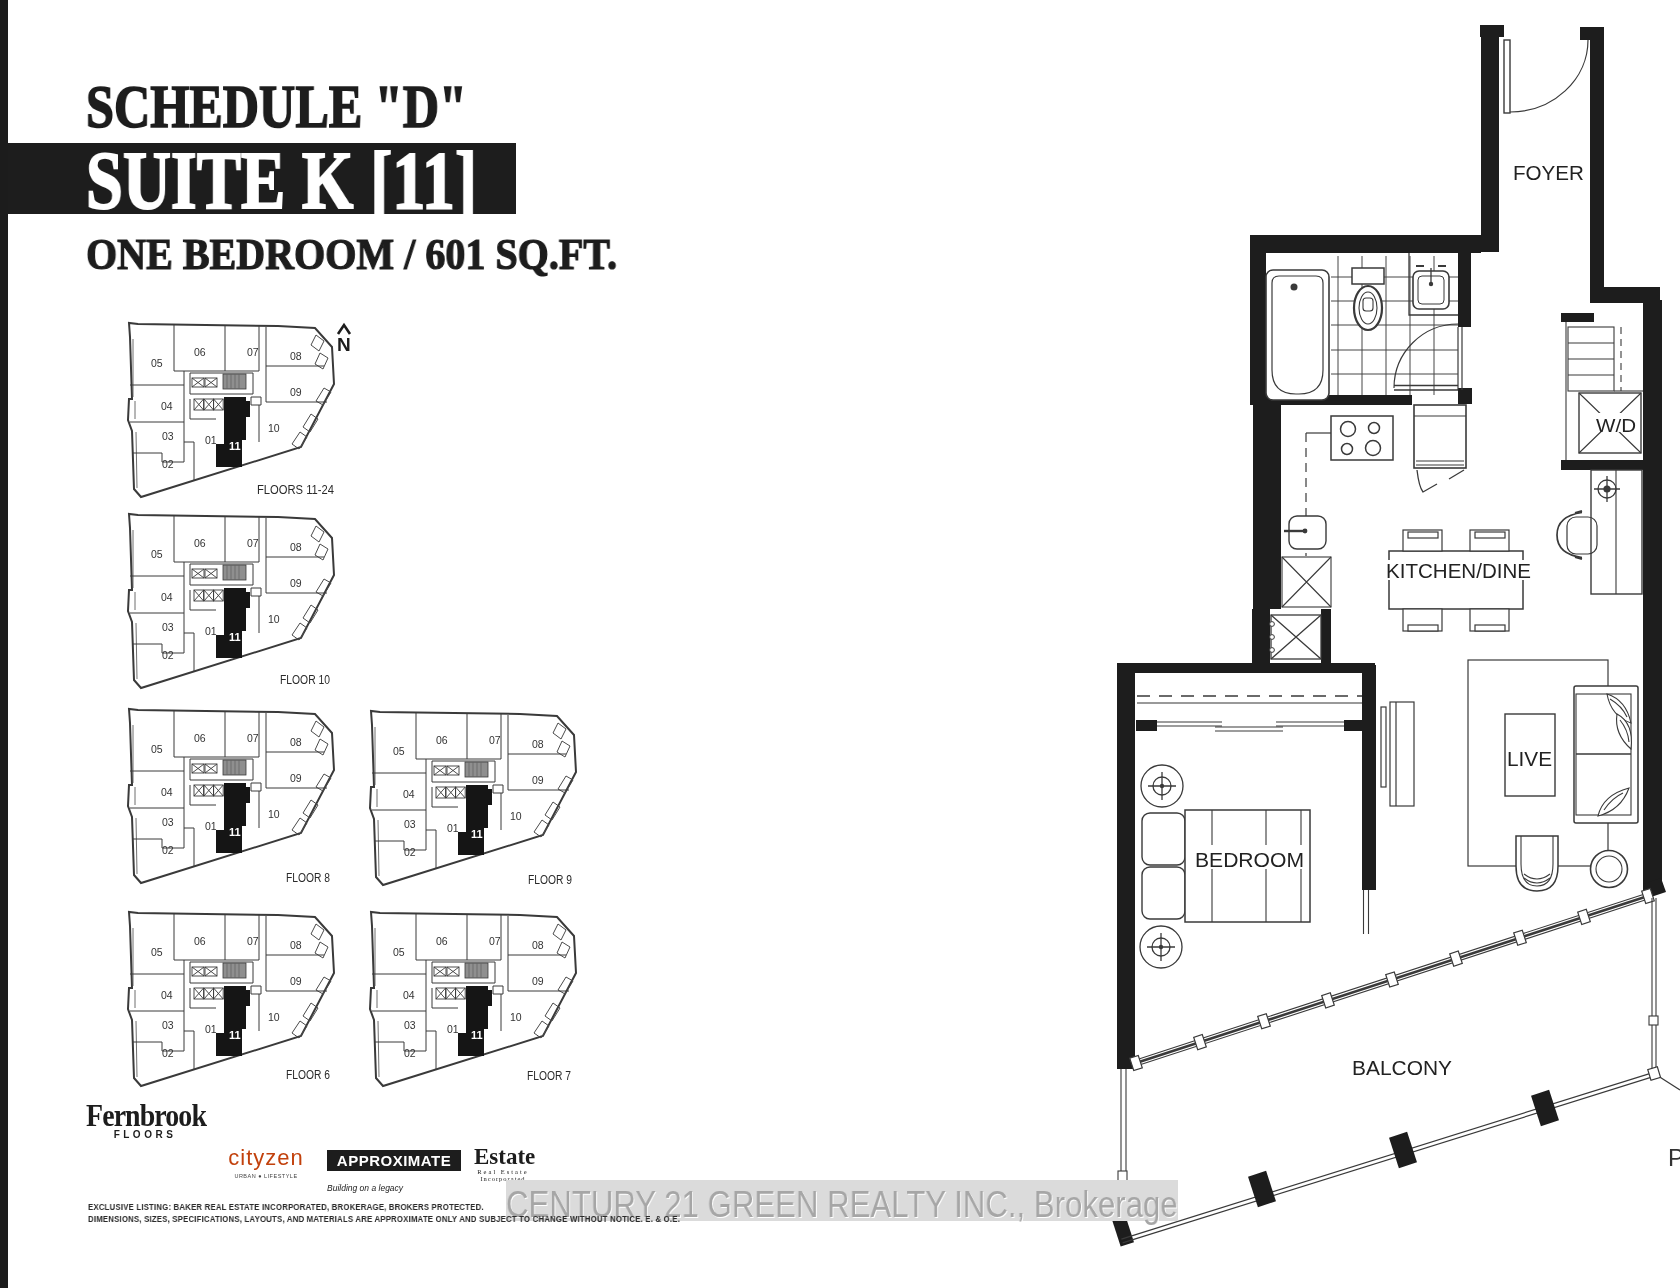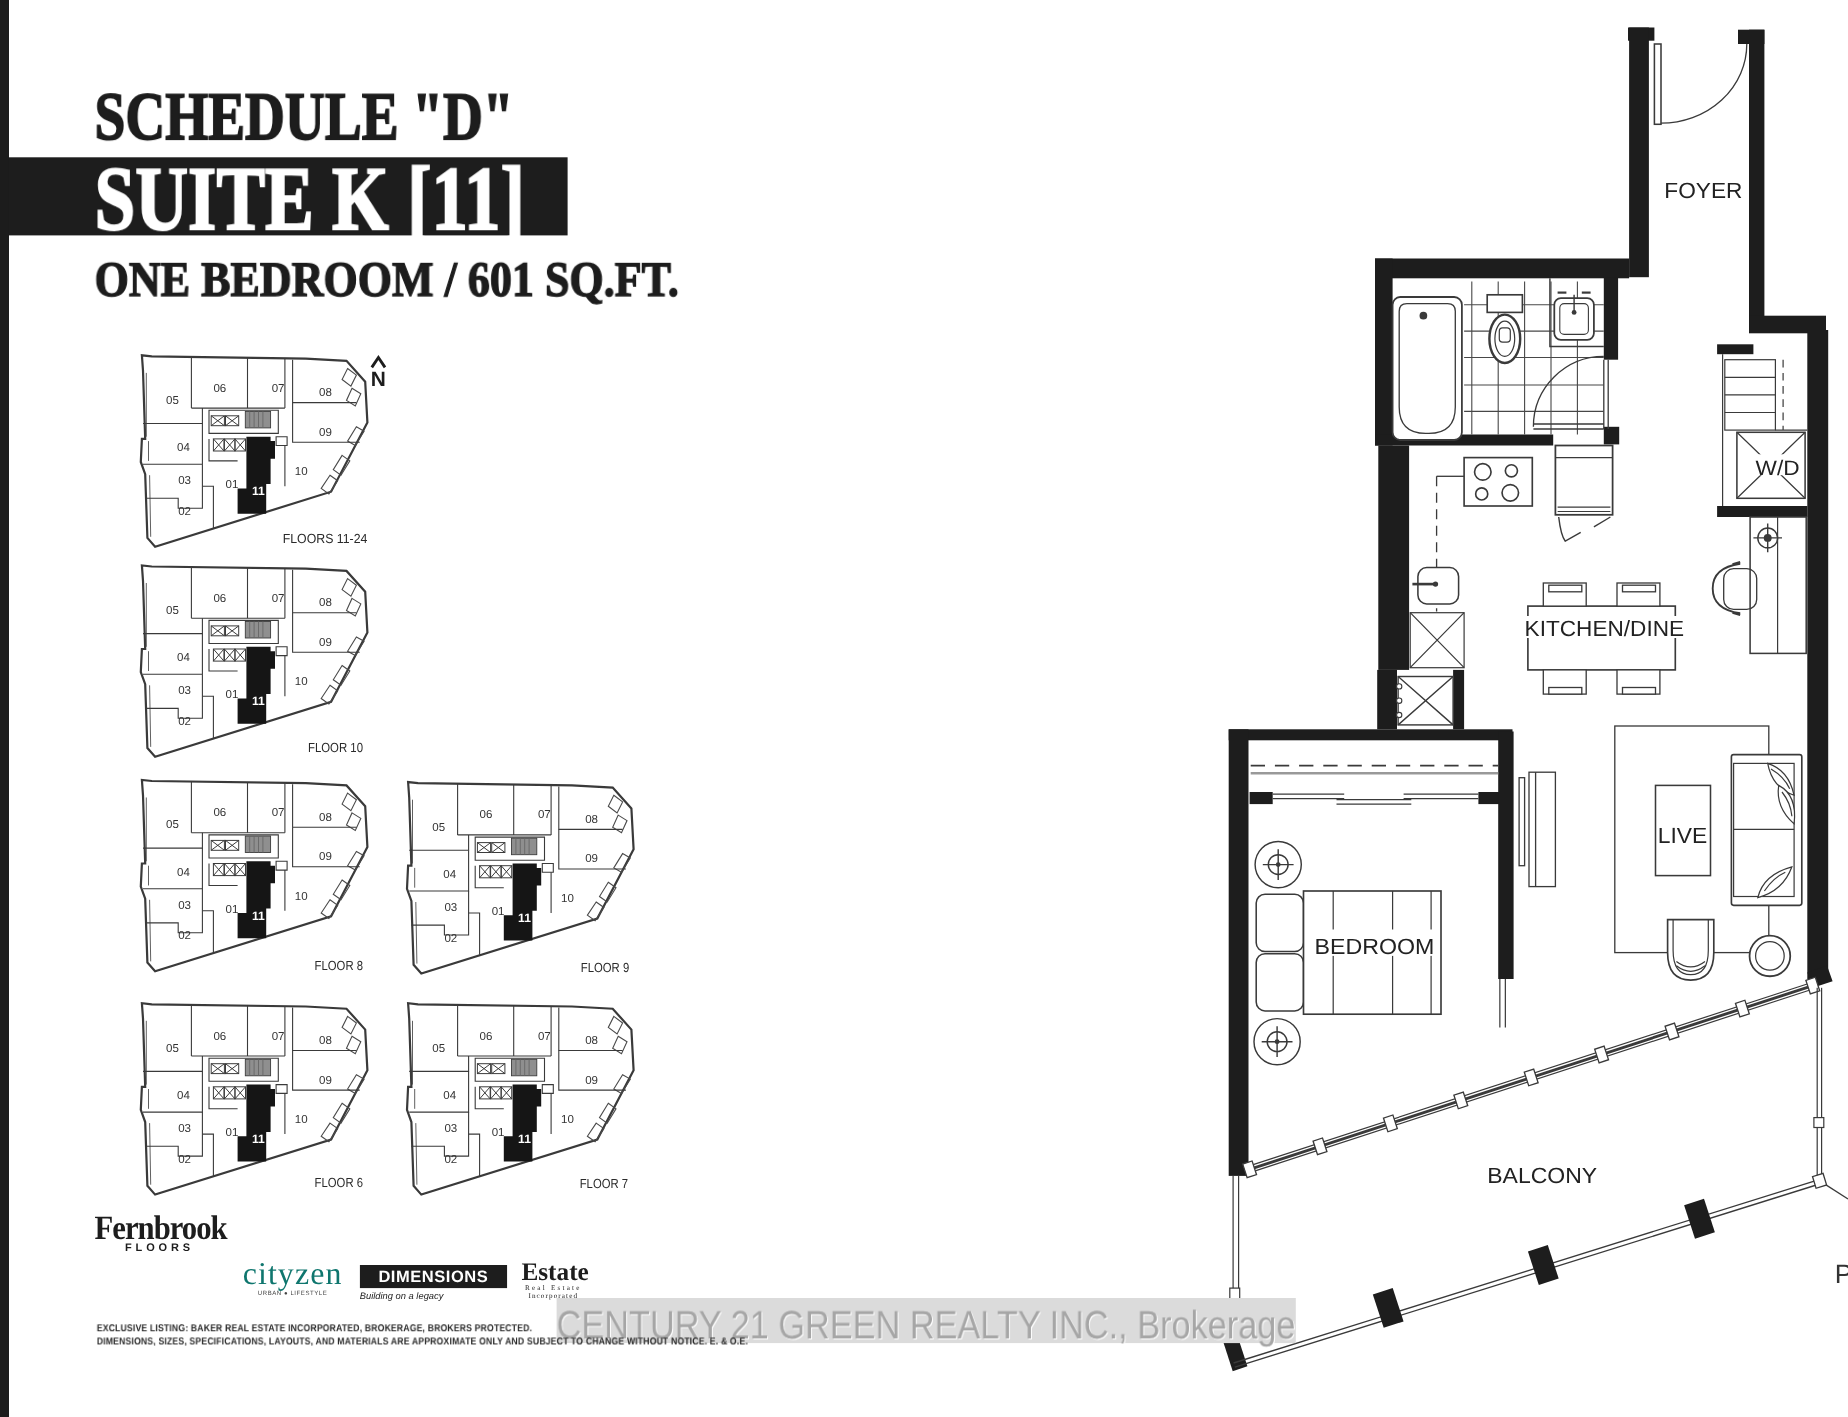--- a/index.html
+++ b/index.html
@@ -450,27 +450,27 @@
 <text x="1668" y="1166" font-size="24" fill="#333" font-family="Liberation Sans, sans-serif">P</text>
 </g>
 </svg>
 
 <div class="abs" style="left:86px;top:1101px;width:118px;text-align:center;">
 <div class="slab" style="font-size:31px;line-height:30px;letter-spacing:-1px;transform:scaleX(0.90);transform-origin:0 0;">Fernbrook</div>
 <div style="font-size:10px;font-weight:bold;letter-spacing:3.5px;color:#1d1d1d;margin-top:-2px;">FLOORS</div>
 </div>
 
 <div class="abs" style="left:220px;top:1144px;width:92px;text-align:center;">
-<div style="font-family:Liberation Serif, serif;font-size:29px;line-height:28px;color:#0f766e;letter-spacing:1px;">cityzen</div>
+<div style="font-family:Liberation Sans, sans-serif;font-size:22px;line-height:28px;color:#c2410c;letter-spacing:1px;">cityzen</div>
 <div style="font-size:5.5px;letter-spacing:0.5px;color:#444;margin-top:1px;">URBAN&nbsp;●&nbsp;LIFESTYLE</div>
 </div>
 
 <div class="abs" style="left:327px;top:1150px;width:134px;">
-<div style="background:#1d1d1d;color:#fff;font-size:15px;font-weight:bold;text-align:center;height:21px;line-height:21px;letter-spacing:0.5px;">DIMENSIONS</div>
-<div style="font-style:italic;font-size:8.5px;color:#222;margin-top:2px;">Building on a legacy</div>
+<div style="background:#1d1d1d;color:#fff;font-size:15px;font-weight:bold;text-align:center;height:21px;line-height:21px;letter-spacing:0.5px;">APPROXIMATE</div>
+<div style="font-style:italic;font-size:8.5px;color:#222;margin-top:12px;">Building on a legacy</div>
 </div>
 
 <div class="abs" style="left:474px;top:1146px;width:58px;text-align:center;">
 <div class="slab" style="font-size:23px;line-height:22px;">Estate</div>
 <div style="font-family:'Liberation Serif',serif;font-size:6.5px;letter-spacing:2px;color:#1d1d1d;">Real&nbsp;Estate</div>
 <div style="font-family:'Liberation Serif',serif;font-size:6.5px;letter-spacing:1px;color:#1d1d1d;">Incorporated</div>
 </div>
 
 <div class="abs" style="left:506px;top:1180px;width:672px;height:41px;background:#dbdbdb;"></div>
 <div class="abs" style="left:506px;top:1184px;font-size:36px;color:#a6a6a6;letter-spacing:0px;white-space:nowrap;text-shadow:1px 1px 0 #ffffff;transform:scaleX(0.866);transform-origin:0 0;" id="wm">CENTURY 21 GREEN REALTY INC., Brokerage</div>

